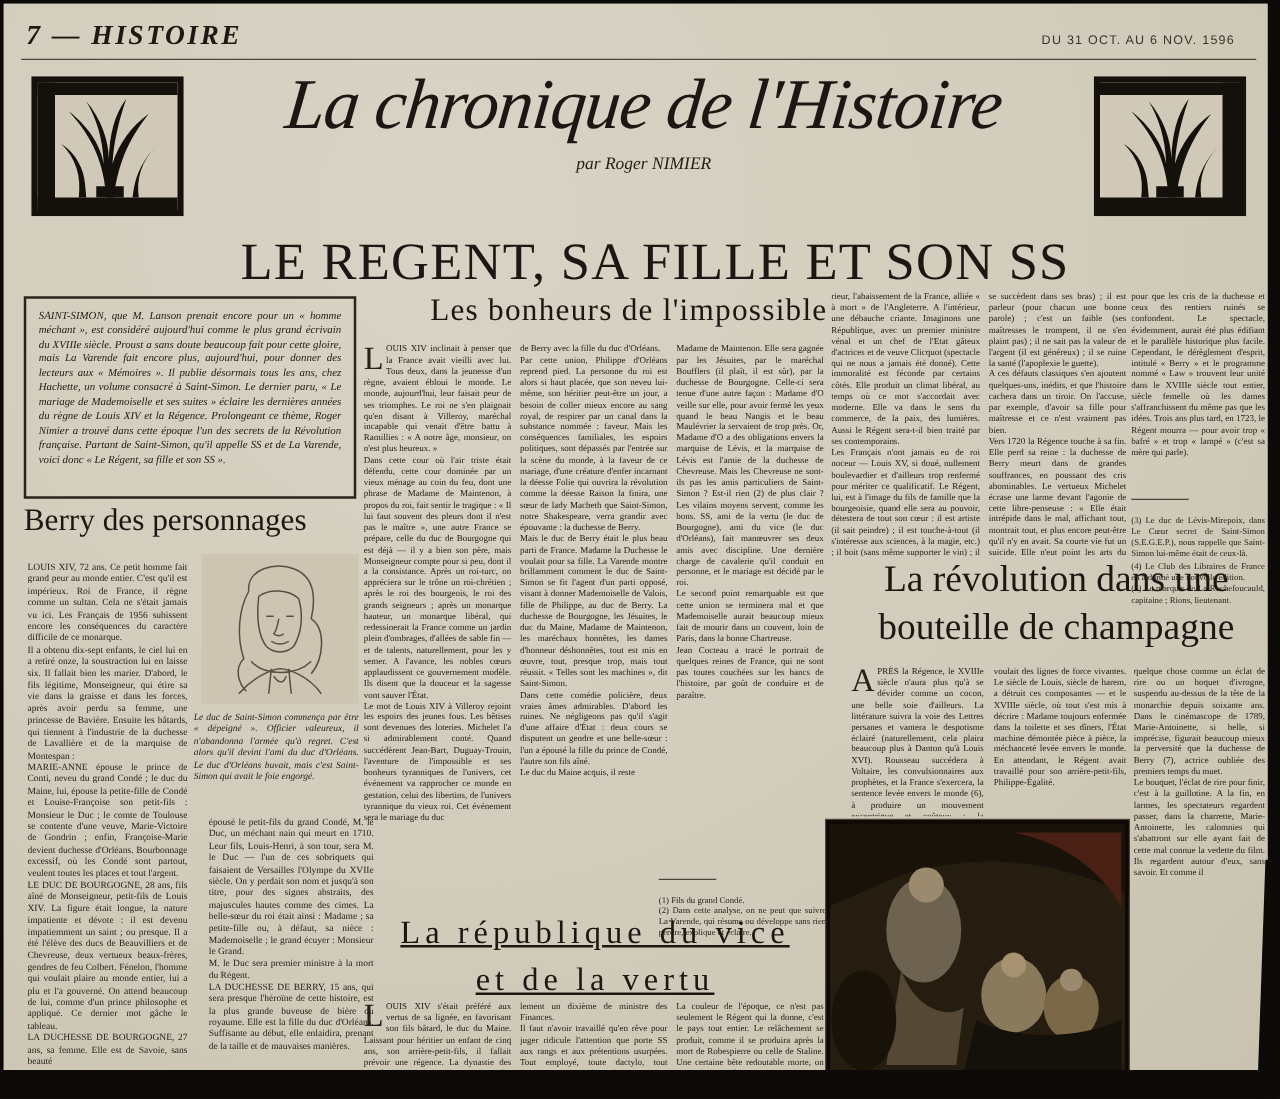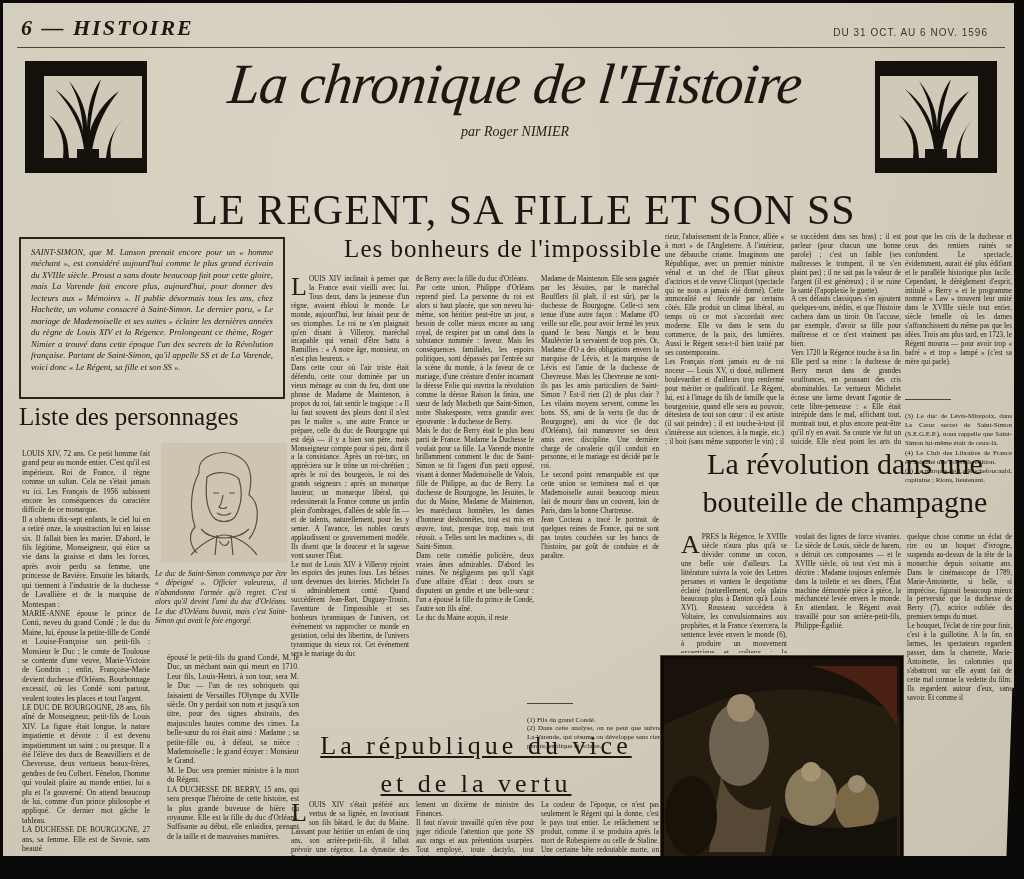--- a/index.html
+++ b/index.html
@@ -74,21 +74,21 @@
   
   .edge-right{position:absolute;right:0;top:688px;width:15px;height:191px;background:#0b0a08;transform:rotate(2deg);}
   .edge-bottom{position:absolute;left:0;top:856px;width:1024px;height:23px;background:#0b0a08;}
 </style>
 </head>
 <body>
 
 <div id="stage">
   <div id="paper">
 
-    <div class="hdr-left">6 — HISTOIRE</div>
+    <div class="hdr-left">7 — HISTOIRE</div>
     <div class="hdr-right">DU 31 OCT. AU 6 NOV. 1596</div>
     <div class="hdr-rule"></div>
 
     <div class="ornament left">
       <svg width="122" height="112" viewBox="0 0 122 112">
         <rect x="0" y="0" width="122" height="112" fill="#14100c"></rect>
         <rect x="5" y="5" width="112" height="102" fill="#d0c9b8"></rect>
         <rect x="5" y="5" width="112" height="10" fill="#14100c"></rect>
         <rect x="5" y="97" width="112" height="10" fill="#14100c"></rect>
         <rect x="5" y="5" width="14" height="102" fill="#14100c"></rect>
@@ -119,21 +119,21 @@
     <div class="title-wrap">
       <div class="script-title">La chronique de l'Histoire</div>
       <div class="byline">par Roger NIMIER</div>
     </div>
     <div class="headline">LE REGENT, SA FILLE ET SON SS</div>
 
     <div class="intro-box">
       <span class="dropcap">SAINT-SIMON, que M. Lanson prenait encore pour un « homme méchant », est considéré aujourd'hui comme le plus grand écrivain du XVIIIe siècle. Proust a sans doute beaucoup fait pour cette gloire, mais La Varende fait encore plus, aujourd'hui, pour donner des lecteurs aux « Mémoires ». Il publie désormais tous les ans, chez Hachette, un volume consacré à Saint-Simon. Le dernier paru, « Le mariage de Mademoiselle et ses suites » éclaire les dernières années du règne de Louis XIV et la Régence. Prolongeant ce thème, Roger Nimier a trouvé dans cette époque l'un des secrets de la Révolution française. Partant de Saint-Simon, qu'il appelle SS et de La Varende, voici donc « Le Régent, sa fille et son SS ».</span>
     </div>
 
-    <div class="h-personnages">Liste des personnages</div>
+    <div class="h-personnages">Berry des personnages</div>
     <div class="col pers-col1">LOUIS XIV, 72 ans. Ce petit homme fait grand peur au monde entier. C'est qu'il est impérieux. Roi de France, il règne comme un sultan. Cela ne s'était jamais vu ici. Les Français de 1956 subissent encore les conséquences du caractère difficile de ce monarque.
 Il a obtenu dix-sept enfants, le ciel lui en a retiré onze, la soustraction lui en laisse six. Il fallait bien les marier. D'abord, le fils légitime, Monseigneur, qui étire sa vie dans la graisse et dans les forces, après avoir perdu sa femme, une princesse de Bavière. Ensuite les bâtards, qui tiennent à l'industrie de la duchesse de Lavallière et de la marquise de Montespan :
 MARIE-ANNE épouse le prince de Conti, neveu du grand Condé ; le duc du Maine, lui, épouse la petite-fille de Condé et Louise-Françoise son petit-fils : Monsieur le Duc ; le comte de Toulouse se contente d'une veuve, Marie-Victoire de Gondrin ; enfin, Françoise-Marie devient duchesse d'Orléans. Bourbonnage excessif, où les Condé sont partout, veulent toutes les places et tout l'argent.
 LE DUC DE BOURGOGNE, 28 ans, fils aîné de Monseigneur, petit-fils de Louis XIV. La figure était longue, la nature impatiente et dévote : il est devenu impatiemment un saint ; ou presque. Il a été l'élève des ducs de Beauvilliers et de Chevreuse, deux vertueux beaux-frères, gendres de feu Colbert. Fénelon, l'homme qui voulait plaire au monde entier, lui a plu et l'a gouverné. On attend beaucoup de lui, comme d'un prince philosophe et appliqué. Ce dernier mot gâche le tableau.
 LA DUCHESSE DE BOURGOGNE, 27 ans, sa femme. Elle est de Savoie, sans beauté</div>
 
     <div class="portrait">
       <svg width="126" height="120" viewBox="0 0 126 120">
         <rect x="0" y="0" width="126" height="120" fill="#cdc5b2"></rect>
         <g fill="none" stroke="#57503f" stroke-width="1.2">

